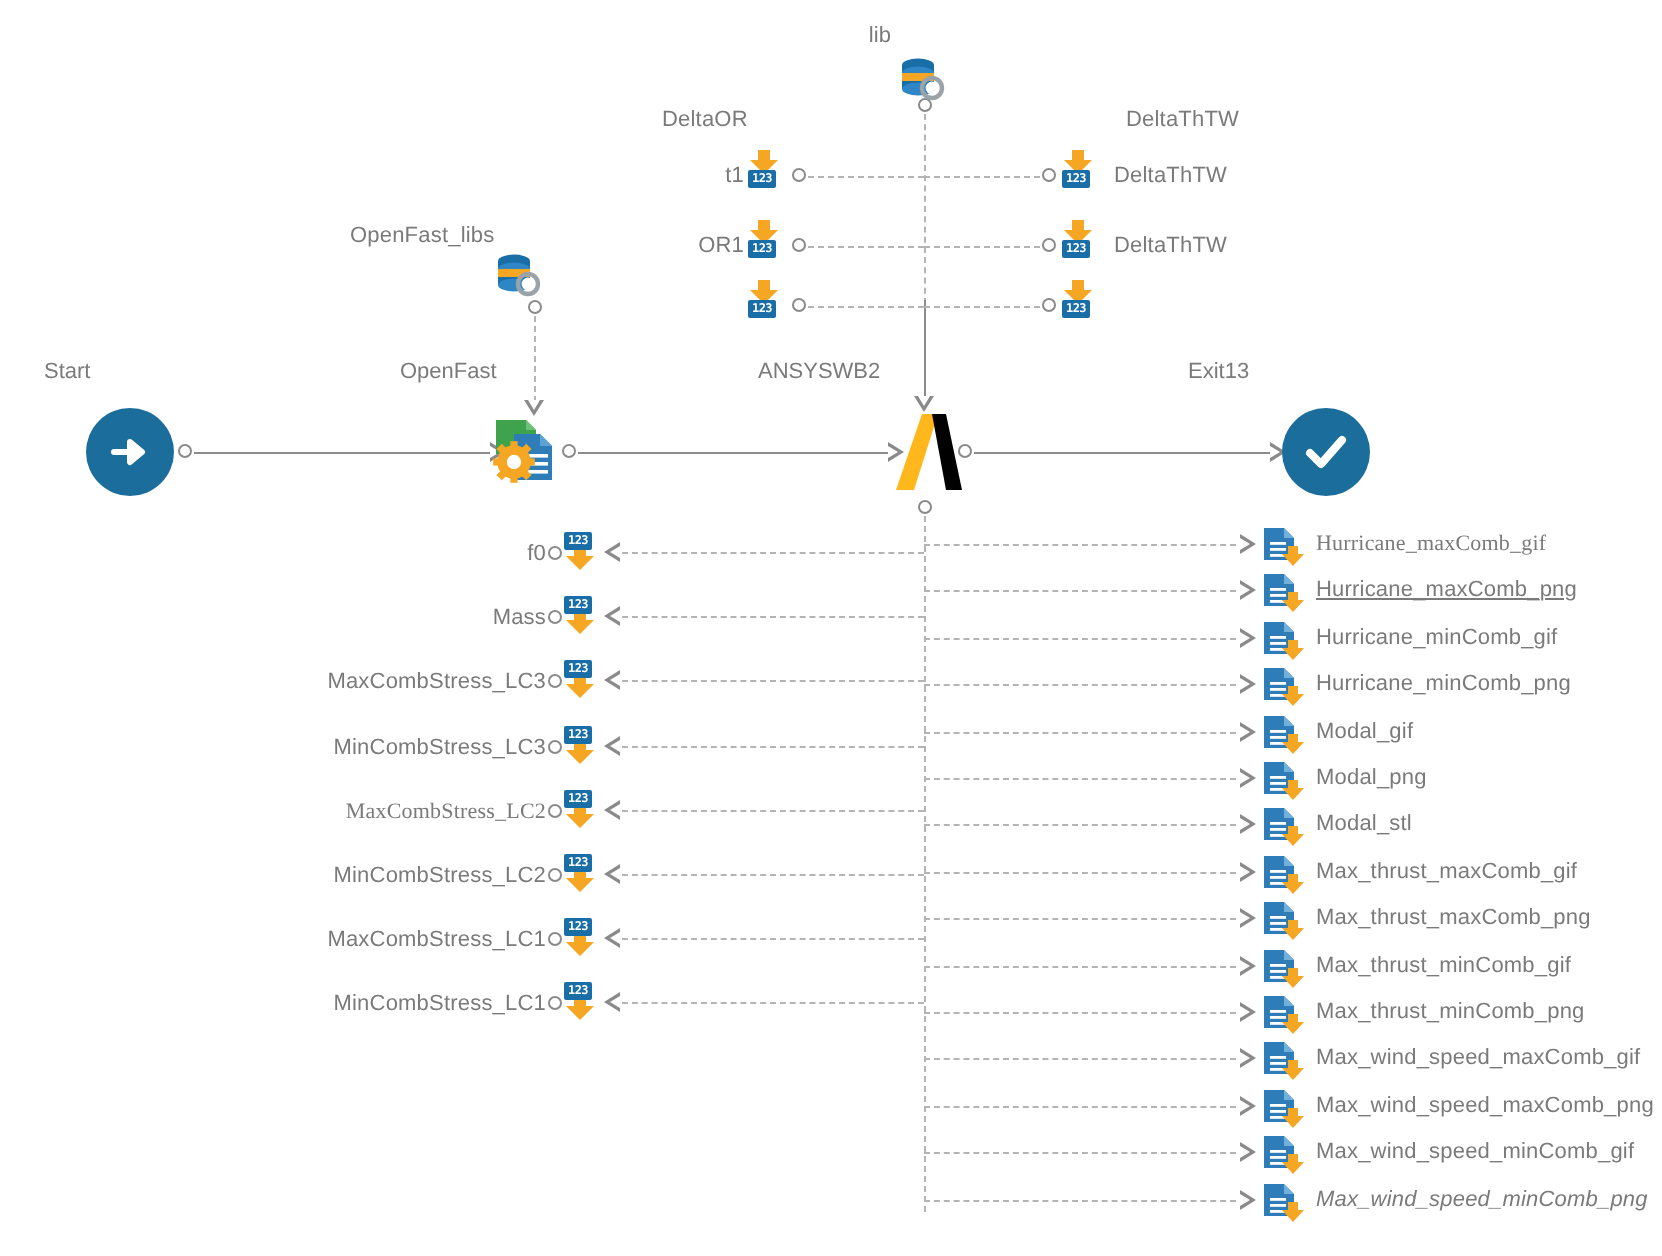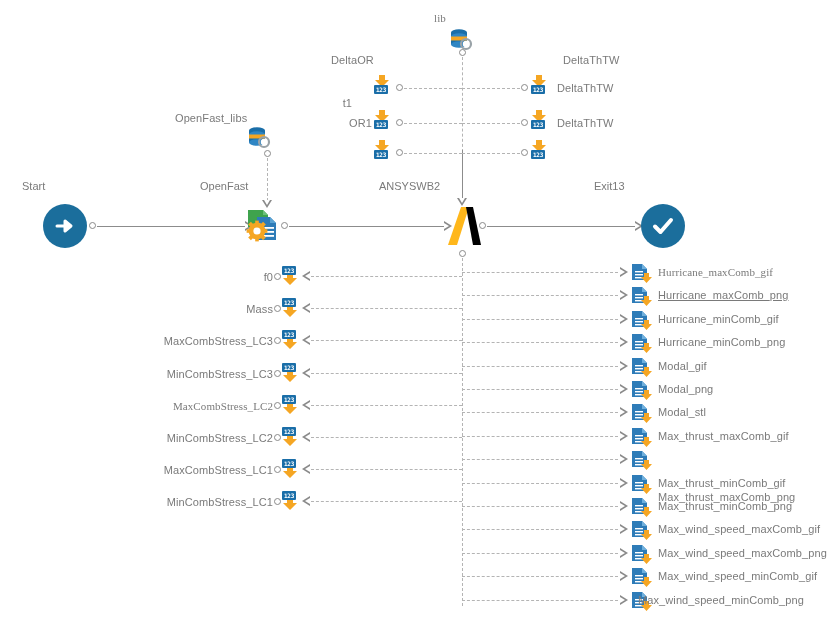--- a/index.html
+++ b/index.html
@@ -6,21 +6,21 @@
   body{
     width:831px;height:628px;position:relative;overflow:hidden;
     font-family:"Liberation Sans","DejaVu Sans",sans-serif;
     color:#808080;
   }
   .canvas{position:absolute;inset:0;}
 
   
   .lbl{position:absolute;font-size:11px;color:#7a7a7a;white-space:nowrap;letter-spacing:.1px;}
   .lbl.r{transform:translateX(-100%);}
-  .lbl.c{transform:translateX(-50%);font-family:Liberation Serif, serif;}
+  .lbl.c{transform:translateX(-50%);}
   .node-title{position:absolute;font-size:11px;color:#7a7a7a;white-space:nowrap;}
 
   
   .hline{position:absolute;height:0;border-top:1.4px solid #8c8c8c;}
   .vline{position:absolute;width:0;border-left:1.4px solid #8c8c8c;}
   .dash-h{position:absolute;height:0;border-top:1.3px dashed #b4b4b4;}
   .dash-v{position:absolute;width:0;border-left:1.3px dashed #b4b4b4;}
 
   
   .port{position:absolute;width:7px;height:7px;border-radius:50%;
@@ -156,21 +156,21 @@
       <ellipse cx="10" cy="16.5" rx="8" ry="3.2" fill="#2f86c4"></ellipse>
       <circle cx="17" cy="16" r="5" fill="none" stroke="#9aa3a8" stroke-width="2.2"></circle>
       <circle cx="17" cy="16" r="3.2" fill="#ffffff"></circle>
     </svg>
   </div>
   <div class="lbl c" style="left:440px;top:12px;">lib</div>
 
   <div class="lbl" style="left:331px;top:54px;">DeltaOR</div>
   <div class="lbl" style="left:563px;top:54px;">DeltaThTW</div>
 
-  <div class="lbl r" style="left:352px;top:82px;margin-top:15px;">t1</div>
+  <div class="lbl r" style="left:372px;top:82px;">t1</div>
   <div class="varic" style="left:374px;top:74px;">
     <svg width="22" height="20" viewBox="0 0 22 20">
       <path d="M3 1 h6 v5 h4 l-7 7 -7 -7 h4 z" fill="#f5a623" transform="translate(2,0)"></path>
     </svg>
     <div class="badge" style="left:0px;top:11px;">123</div>
   </div>
   <div class="port" style="left:396px;top:84px;"></div>
   <div class="dash-h" style="left:404px;top:88px;width:58px;"></div>
 
   <div class="lbl r" style="left:372px;top:117px;">OR1</div>
@@ -374,21 +374,21 @@
       <div class="dash-h" style="left: 462px; top: 459px; width: 156px;"></div>
       <div class="arr right" style="left: 620px; top: 454px;"></div>
       <div class="fileic" style="left: 631px; top: 450px;"><svg width="24" height="22" viewBox="0 0 24 22">
   <path d="M1 1 h10 l5 5 v11 h-15 z" fill="#2e7cb8"></path>
   <path d="M11 1 l5 5 h-5 z" fill="#6fb0dd"></path>
   <rect x="4" y="8" width="8" height="1.4" fill="#ffffff"></rect>
   <rect x="4" y="11" width="8" height="1.4" fill="#ffffff"></rect>
   <rect x="4" y="14" width="8" height="1.4" fill="#ffffff"></rect>
   <path d="M13 10 h5 v4 h3 l-5.5 6 -5.5 -6 h3 z" fill="#f5a623"></path>
         </svg></div>
-      <div class="lbl" style="left: 658px; top: 453px; margin-top: 38px;">Max_thrust_maxComb_png</div>
+      <div class="lbl" style="left: 658px; top: 453px;">Max_thrust_maxComb_png</div>
       <div class="dash-h" style="left: 462px; top: 483px; width: 156px;"></div>
       <div class="arr right" style="left: 620px; top: 478px;"></div>
       <div class="fileic" style="left: 631px; top: 474px;"><svg width="24" height="22" viewBox="0 0 24 22">
   <path d="M1 1 h10 l5 5 v11 h-15 z" fill="#2e7cb8"></path>
   <path d="M11 1 l5 5 h-5 z" fill="#6fb0dd"></path>
   <rect x="4" y="8" width="8" height="1.4" fill="#ffffff"></rect>
   <rect x="4" y="11" width="8" height="1.4" fill="#ffffff"></rect>
   <rect x="4" y="14" width="8" height="1.4" fill="#ffffff"></rect>
   <path d="M13 10 h5 v4 h3 l-5.5 6 -5.5 -6 h3 z" fill="#f5a623"></path>
         </svg></div>
@@ -440,16 +440,16 @@
       <div class="dash-h" style="left: 462px; top: 600px; width: 156px;"></div>
       <div class="arr right" style="left: 620px; top: 595px;"></div>
       <div class="fileic" style="left: 631px; top: 591px;"><svg width="24" height="22" viewBox="0 0 24 22">
   <path d="M1 1 h10 l5 5 v11 h-15 z" fill="#2e7cb8"></path>
   <path d="M11 1 l5 5 h-5 z" fill="#6fb0dd"></path>
   <rect x="4" y="8" width="8" height="1.4" fill="#ffffff"></rect>
   <rect x="4" y="11" width="8" height="1.4" fill="#ffffff"></rect>
   <rect x="4" y="14" width="8" height="1.4" fill="#ffffff"></rect>
   <path d="M13 10 h5 v4 h3 l-5.5 6 -5.5 -6 h3 z" fill="#f5a623"></path>
         </svg></div>
-      <div class="lbl" style="left: 638px; top: 594px;">Max_wind_speed_minComb_png</div>
+      <div class="lbl" style="left: 658px; top: 594px; font-style: italic;">Max_wind_speed_minComb_png</div>
     </div>
 
 </div>
 
 </body></html>

